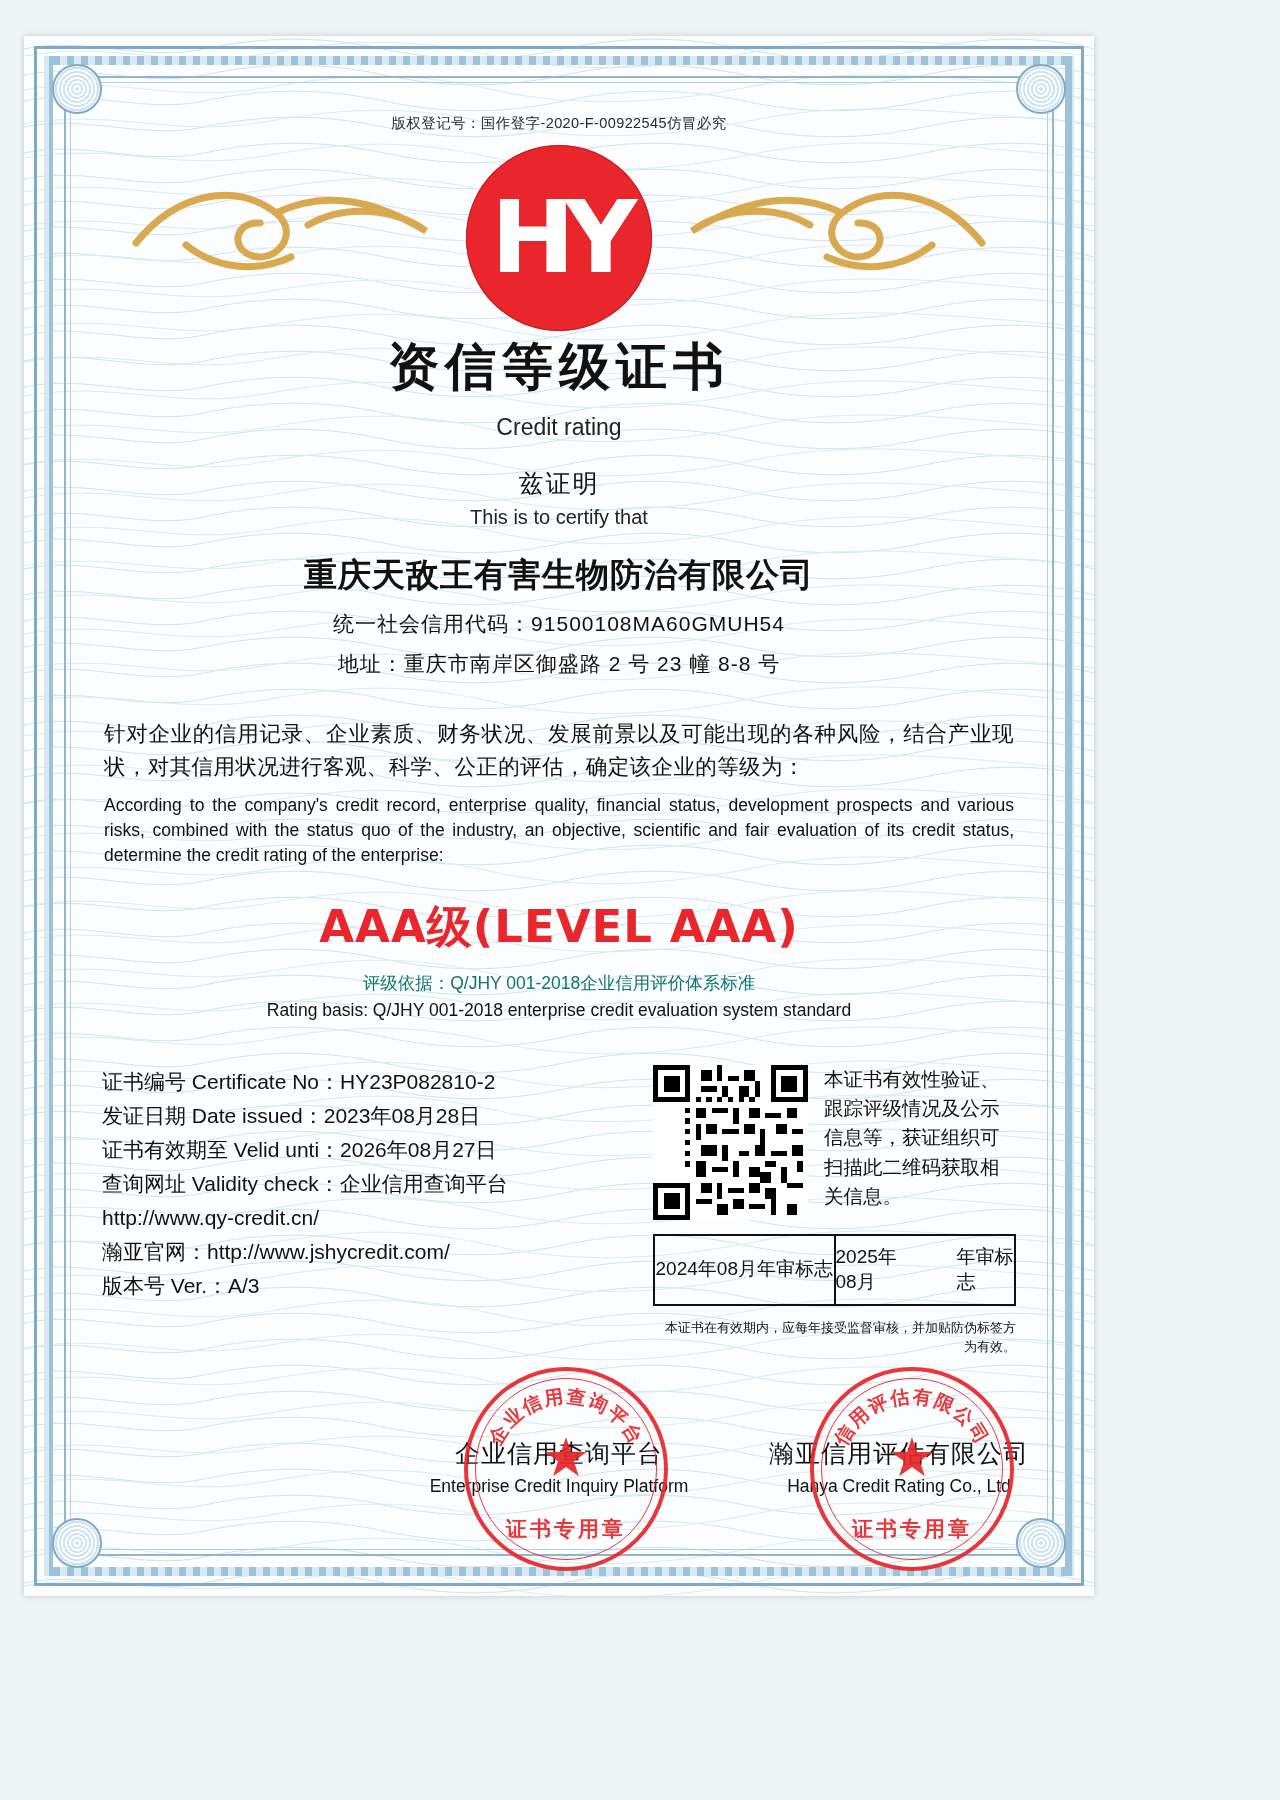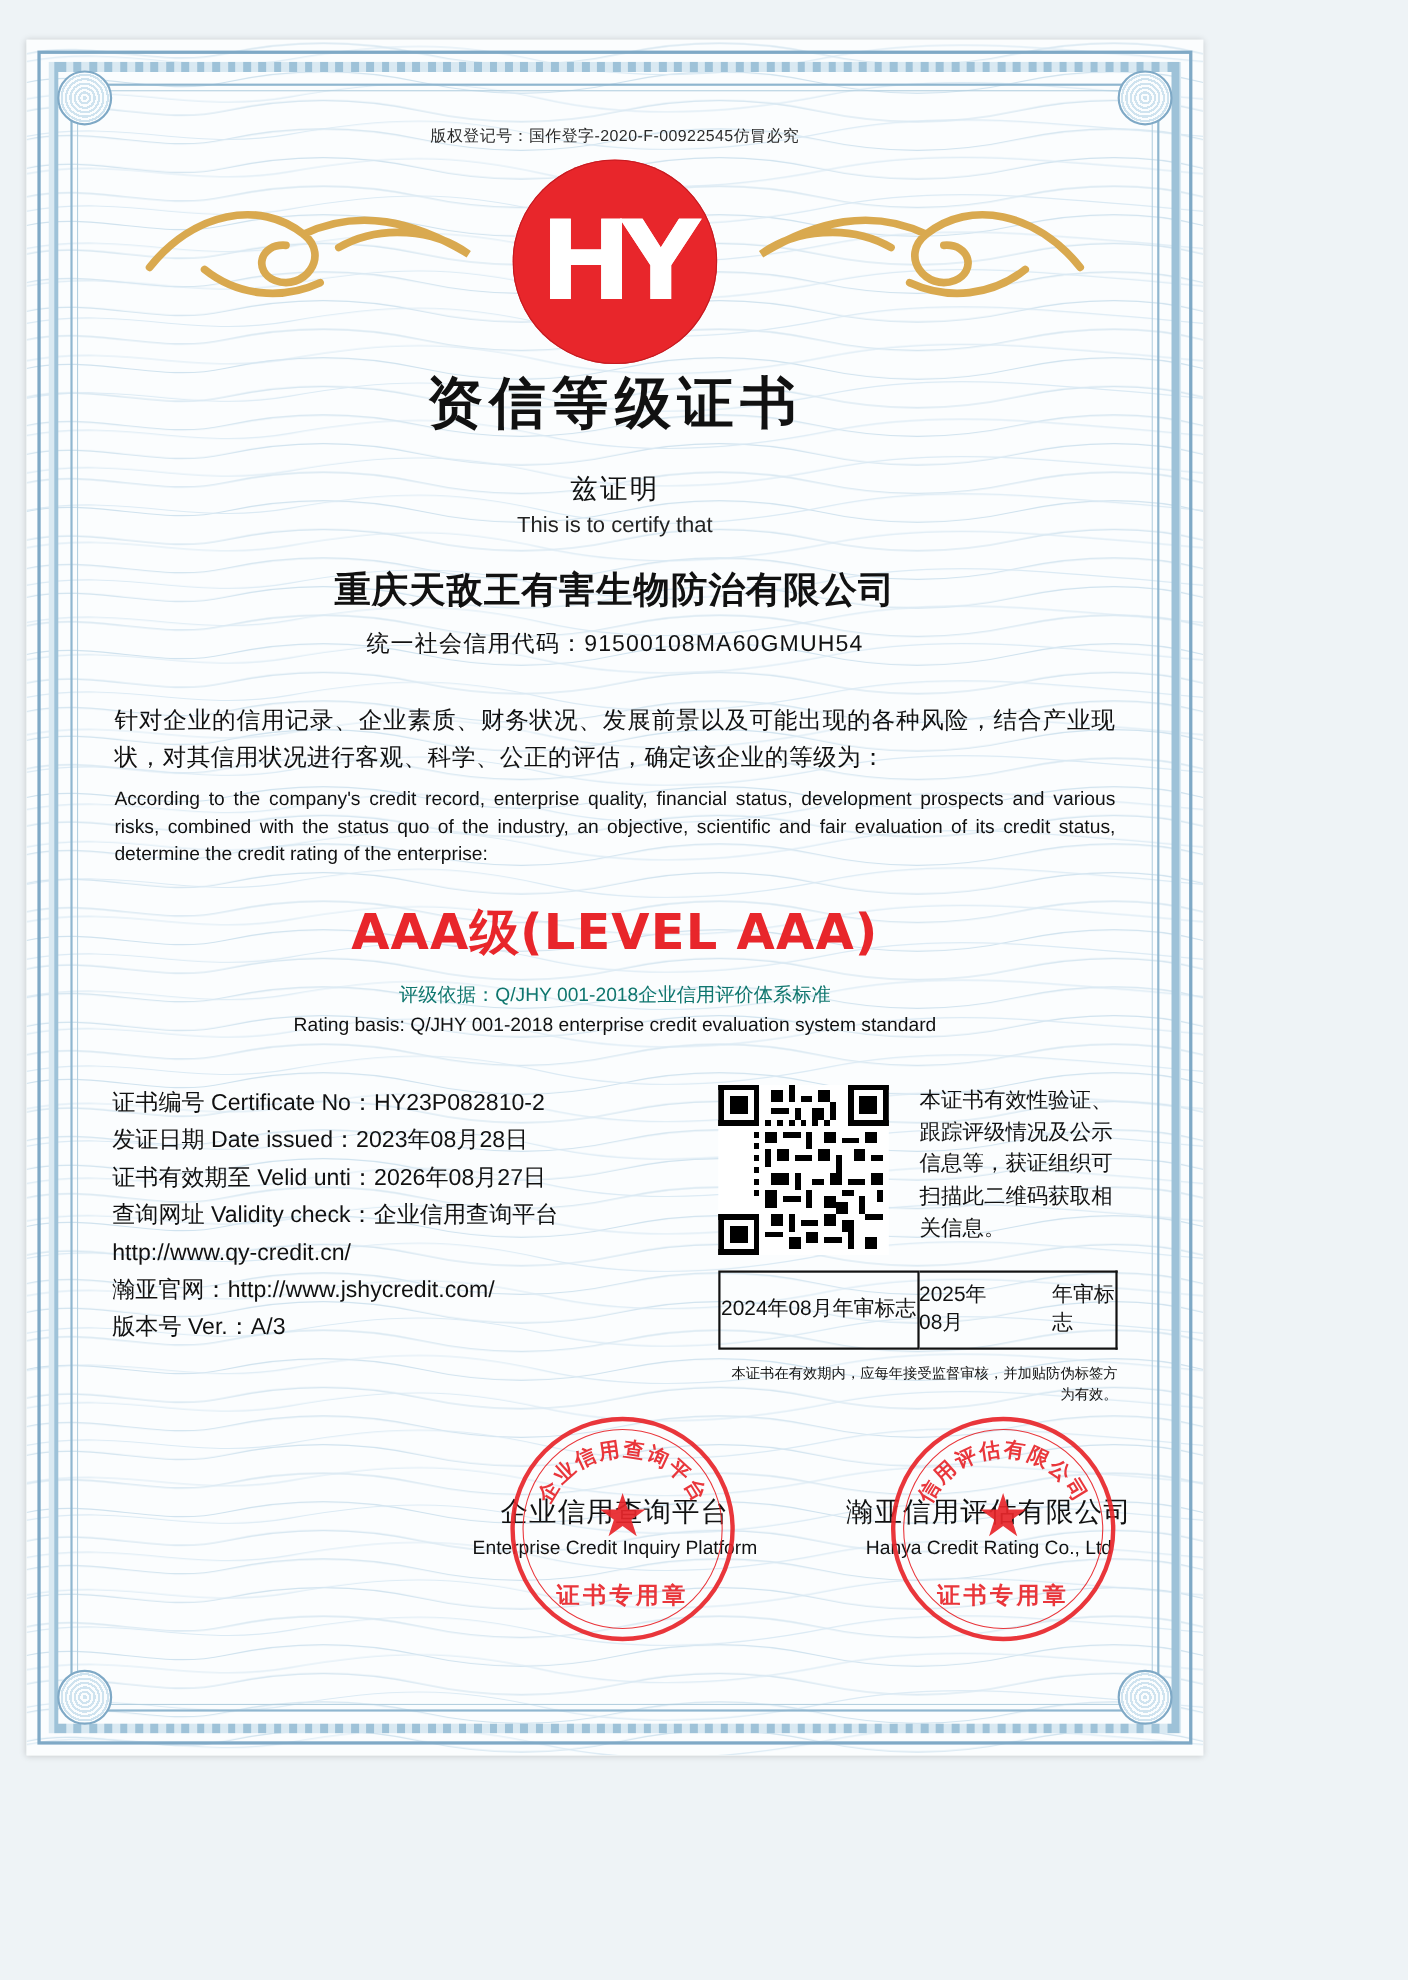--- a/index.html
+++ b/index.html
@@ -104,21 +104,21 @@
     font-family:"DejaVu Sans","Liberation Sans",sans-serif;
   }
   .basis-cn{text-align:center;font-size:17.5px;color:#0f766e;margin-top:14px;}
   .basis-en{text-align:center;font-size:17.5px;color:#111;margin-top:5px;}
 
   
   .lower{display:flex;margin-top:44px;padding:0 8px;}
   .left-col{width:545px;}
   .info-line{font-size:21px;color:#111;line-height:1.62;white-space:nowrap;}
   .right-col{flex:1;padding-left:6px;}
-  .qr-row{display:flex;gap:28px;}
+  .qr-row{display:flex;gap:16px;}
   .qr{width:155px;height:155px;flex:0 0 155px;}
   .qr-note{font-size:19.5px;line-height:1.5;color:#111;}
   .stamp-boxes{display:flex;margin-top:14px;}
   .stamp-box{
     flex:1;border:2px solid #111;height:68px;
     display:flex;flex-direction:row;align-items:center;justify-content:center;
     font-size:19px;color:#111;line-height:1.3;
   }
   .stamp-box + .stamp-box{border-left:none;gap:44px;}
   .note-b{font-size:13px;color:#111;text-align:right;line-height:1.5;margin-top:12px;}
@@ -198,26 +198,28 @@
         <path d="M10 70 C 50 20, 110 8, 150 40 C 175 60, 150 92, 124 82 C 104 74, 110 48, 134 50
                  M150 40 C 200 16, 250 28, 300 58 C 270 36, 220 30, 182 52
                  M60 72 C 90 96, 130 100, 165 84" fill="none" stroke="#d9a94f" stroke-width="7" stroke-linecap="round"></path>
       </svg>
       <div class="logo">
         <span class="logo-mark">HY</span>
       </div>
     </div>
 
     <div class="title-cn">资信等级证书</div>
+    <div class="title-en">Credit rating</div>
 
     <div class="certify-cn">兹证明</div>
     <div class="certify-en">This is to certify that</div>
 
     <div class="company">重庆天敌王有害生物防治有限公司</div>
     <div class="code">统一社会信用代码：91500108MA60GMUH54</div>
+    <div class="addr">地址：重庆市南岸区御盛路 2 号 23 幢 8-8 号</div>
 
     <div class="para">
       <div class="para-cn">针对企业的信用记录、企业素质、财务状况、发展前景以及可能出现的各种风险，结合产业现状，对其信用状况进行客观、科学、公正的评估，确定该企业的等级为：</div>
       <div class="para-en">According to the company's credit record, enterprise quality, financial status, development prospects and various risks, combined with the status quo of the industry, an objective, scientific and fair evaluation of its credit status, determine the credit rating of the enterprise:</div>
     </div>
 
     <div class="level">AAA级(LEVEL AAA)</div>
     <div class="basis-cn">评级依据：Q/JHY 001-2018企业信用评价体系标准</div>
     <div class="basis-en">Rating basis: Q/JHY 001-2018 enterprise credit evaluation system standard</div>
 

